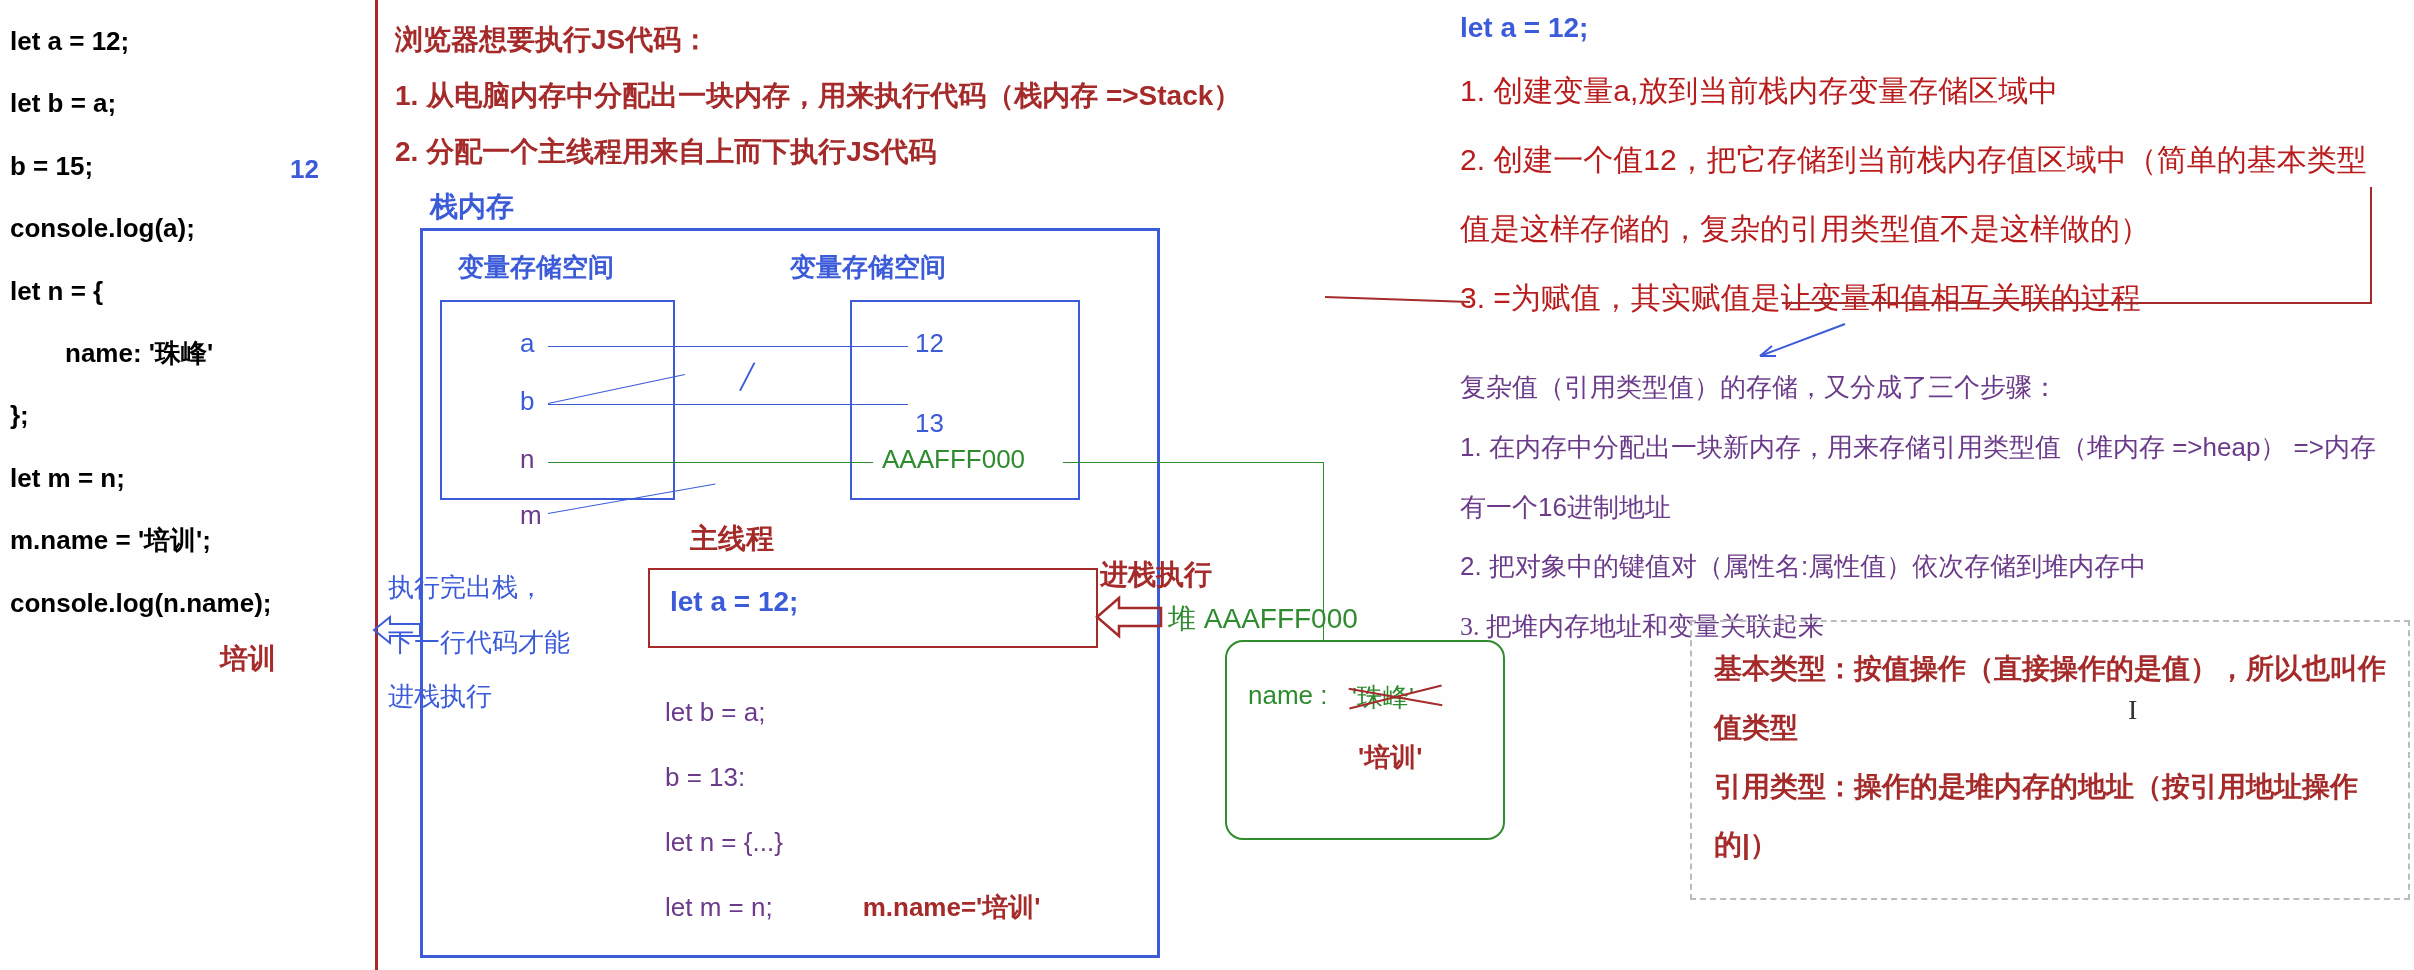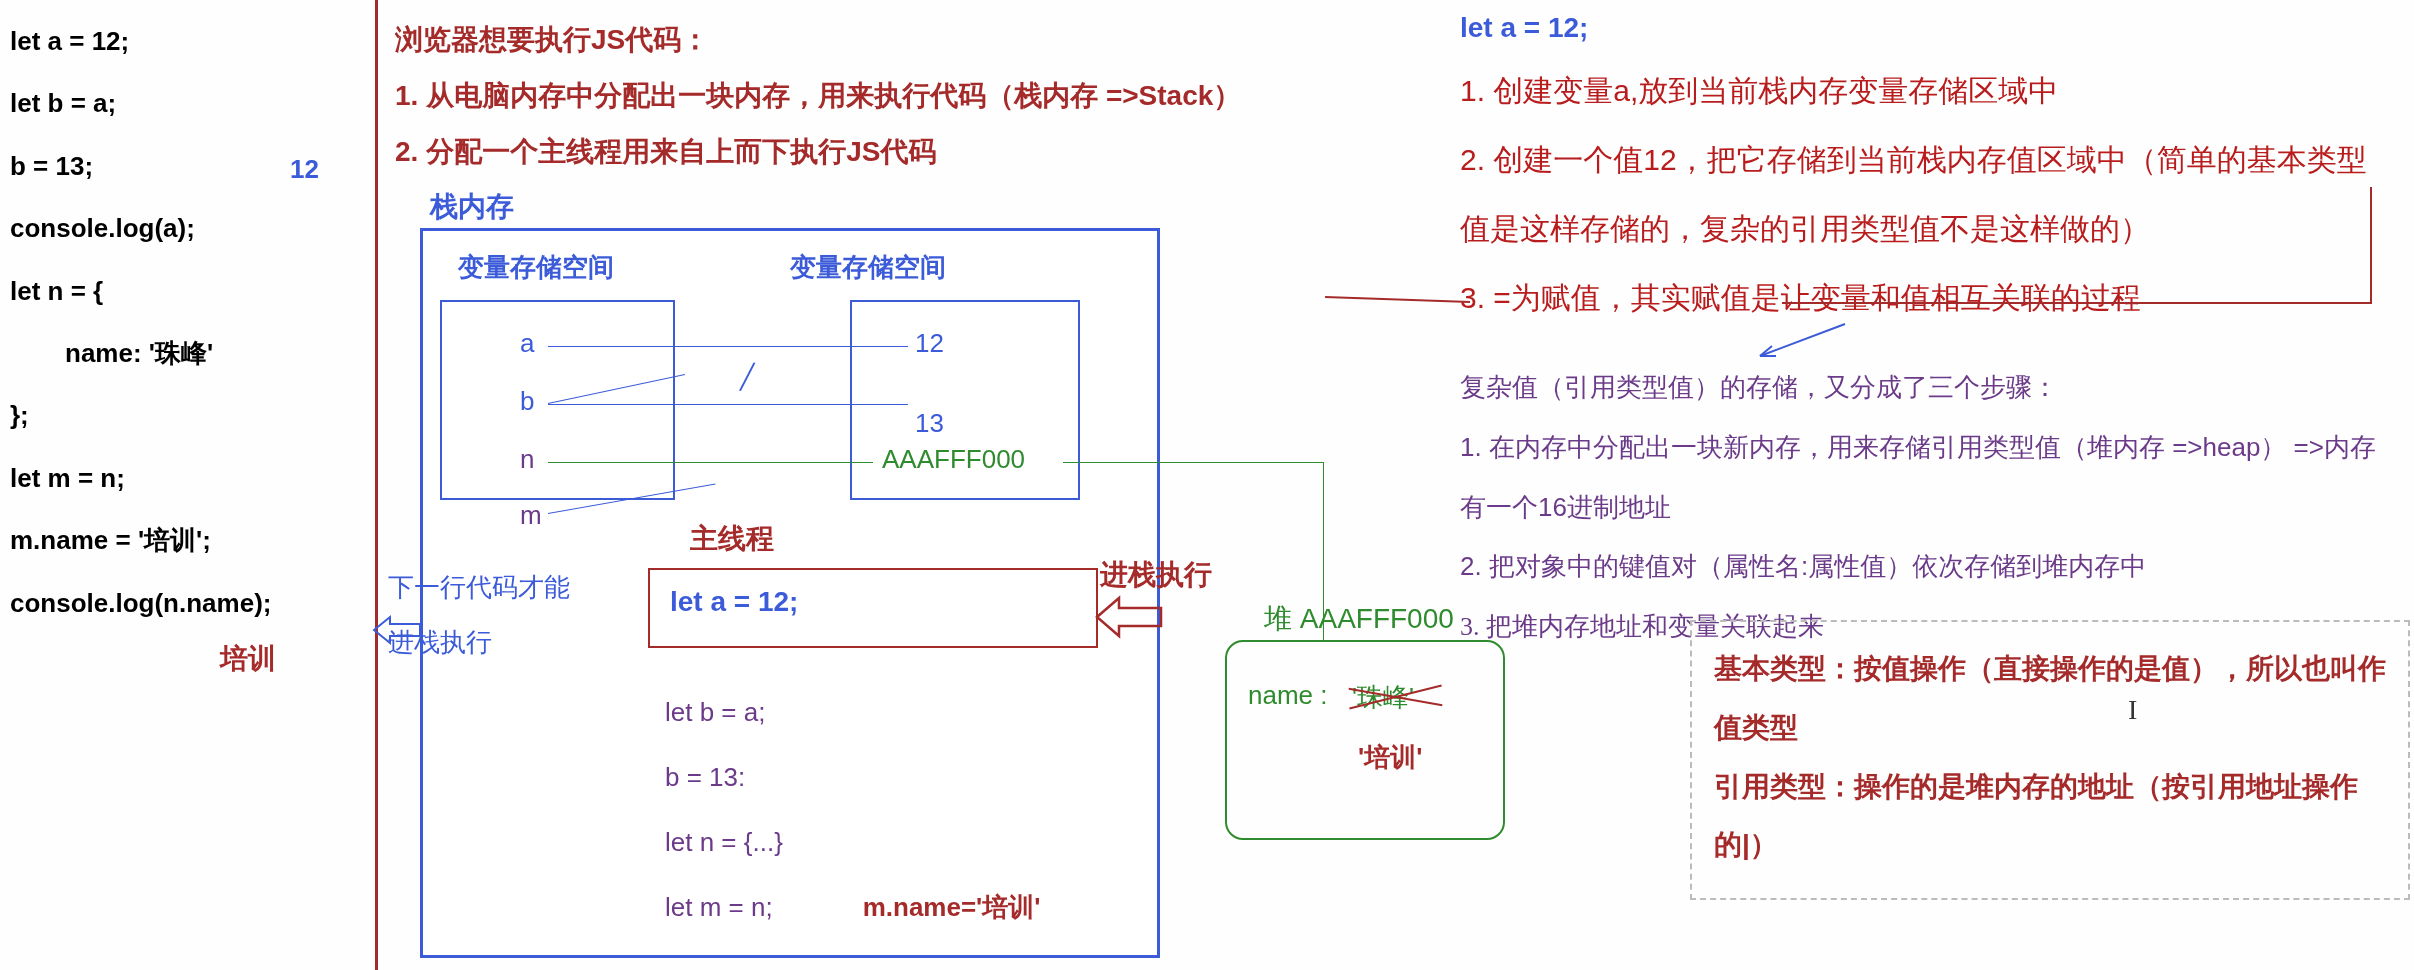--- a/index.html
+++ b/index.html
@@ -202,21 +202,21 @@
     position: absolute;
     left: 388px;
     top: 560px;
     color: #3b5bd9;
     font-size: 26px;
     line-height: 2.1;
     font-weight: normal;
   }
   .heap-label {
     position: absolute;
-    left: 1264px;
+    left: 1168px;
     top: 600px;
     color: #2e8b2e;
     font-size: 28px;
   }
   .heap-box {
     position: absolute;
     left: 1225px;
     top: 640px;
     width: 280px;
     height: 200px;
@@ -307,21 +307,21 @@
     font-size: 28px;
     color: #333;
   }
 </style>
 </head>
 <body>
 
 <div class="left-col">
   <div class="code-line">let a = 12;</div>
   <div class="code-line">let b = a;</div>
-  <div class="code-line">b = 13;</div>
+  <div class="code-line">b = 15;</div>
   <div class="code-line">console.log(a);</div>
   <div class="result-12">12</div>
   <div class="code-line">let n = {</div>
   <div class="code-line indent">name: '珠峰'</div>
   <div class="code-line">};</div>
   <div class="code-line">let m = n;</div>
   <div class="code-line">m.name = '培训';</div>
   <div class="code-line">console.log(n.name);</div>
   <div class="result-peixun">培训</div>
 </div>
@@ -374,20 +374,21 @@
 </div>
 
 <div class="push-label">进栈执行</div>
 <div class="arrow-left-big">
   <svg width="70" height="46">
       <path d="M2 23 L24 4 L24 14 L66 14 L66 32 L24 32 L24 42 Z" fill="none" stroke="#a52a2a" stroke-width="2.5"></path>
     </svg>
 </div>
 
 <div class="pop-text">
+  <div>执行完出栈，</div>
   <div>下一行代码才能</div>
   <div>进栈执行</div>
 </div>
 <div class="arrow-left-small">
   <svg width="52" height="32">
       <path d="M2 16 L18 3 L18 10 L48 10 L48 22 L18 22 L18 29 Z" fill="none" stroke="#3b5bd9" stroke-width="2"></path>
     </svg>
 </div>
 
 <div class="heap-label">堆 AAAFFF000</div>

